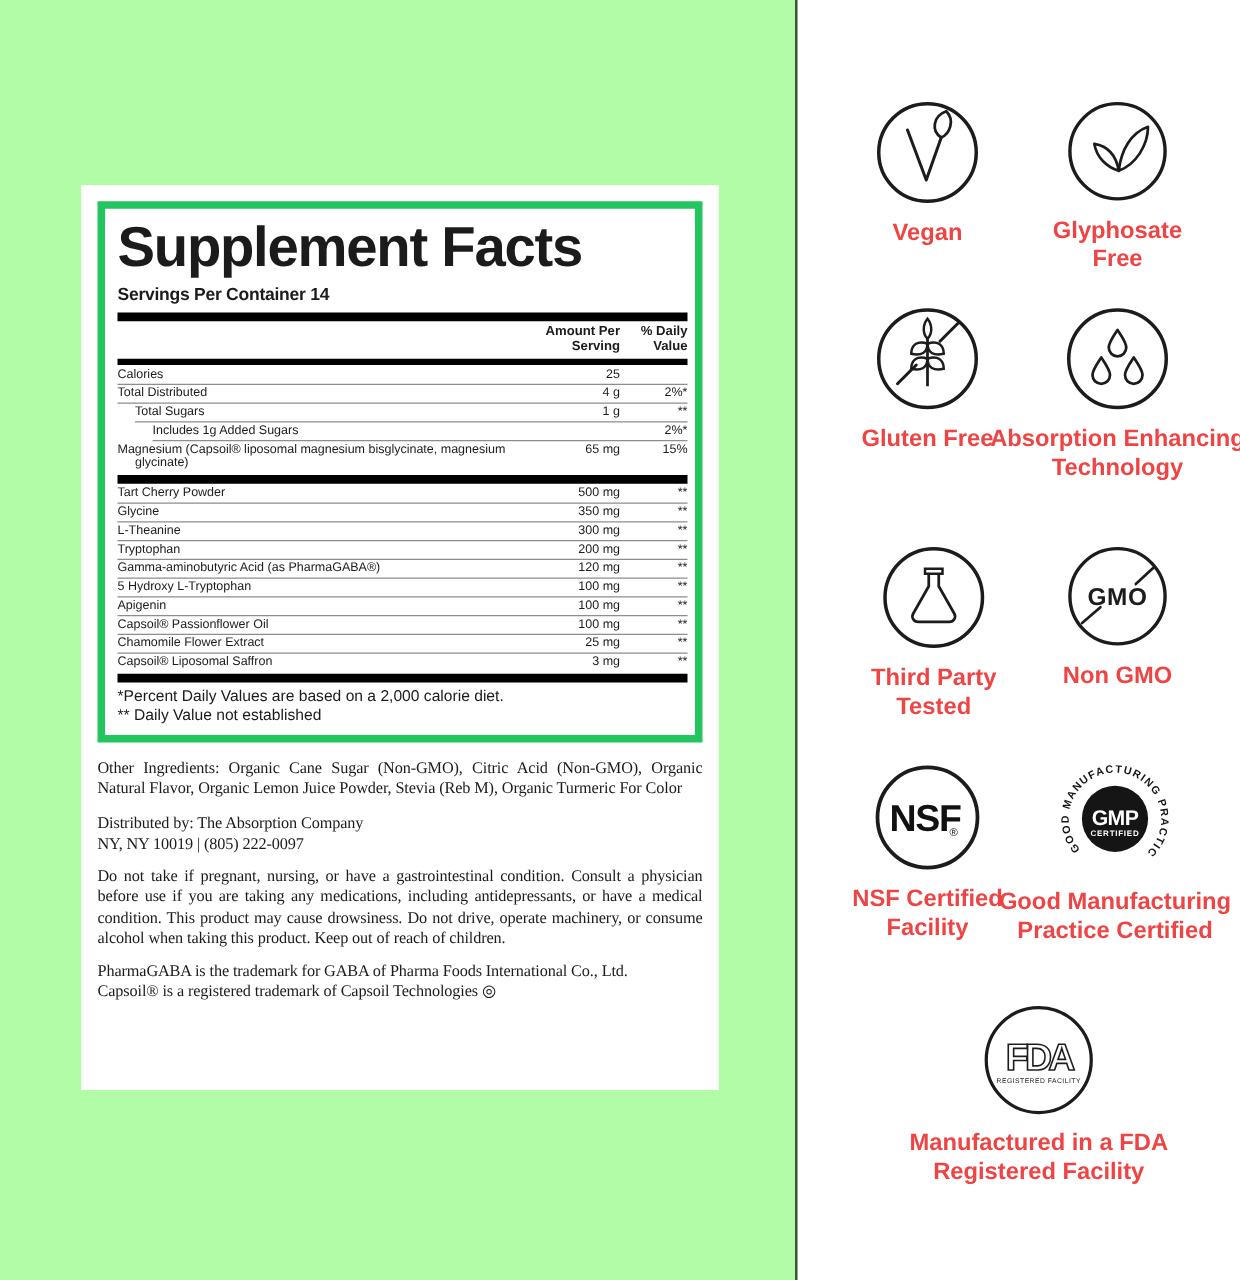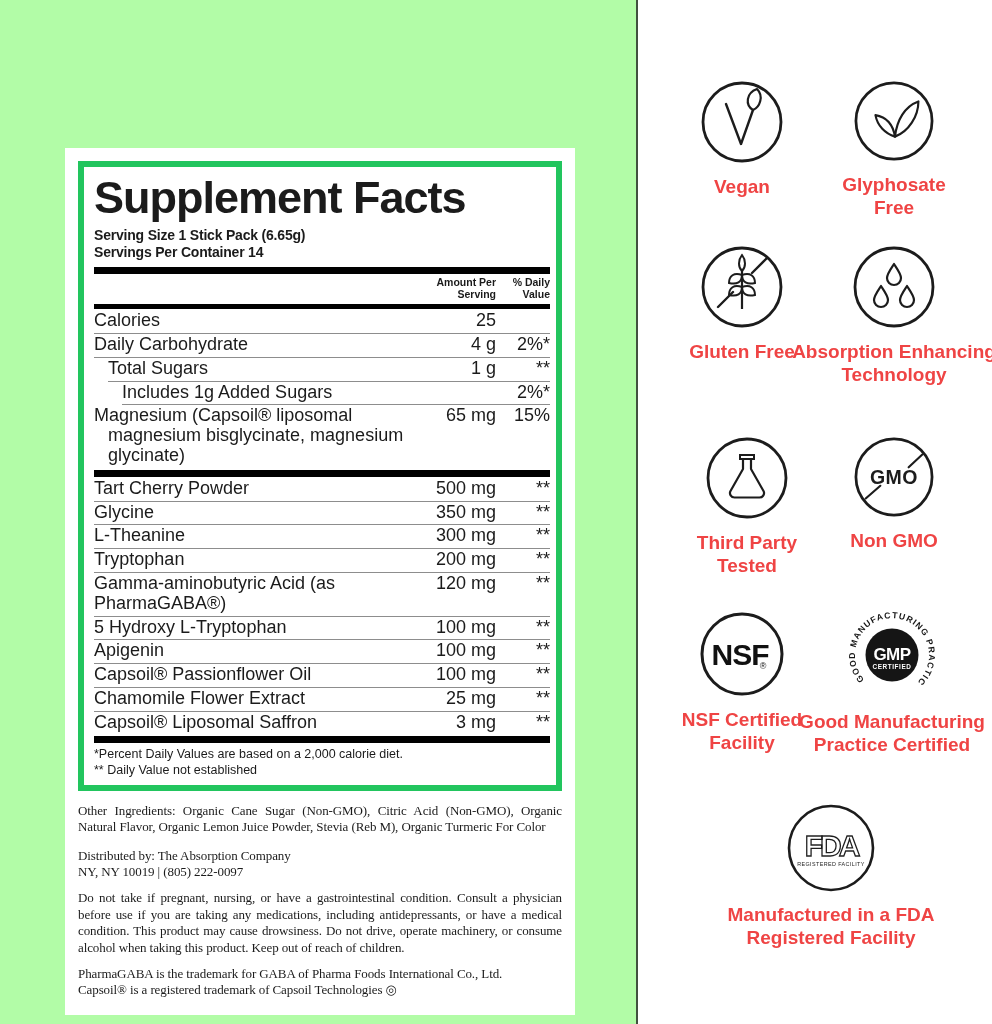--- a/index.html
+++ b/index.html
@@ -15,21 +15,21 @@
          box-sizing:border-box;padding:13px 13px 16px 13px;}
   .factsbox{border:6px solid #22c55e;box-sizing:border-box;padding:6px 6px 5px 10px;}
   .title{font-size:45px;font-weight:bold;letter-spacing:-1px;line-height:1.02;padding-top:2px;}
   .serv{font-size:14px;font-weight:600;letter-spacing:-0.2px;line-height:1.22;margin-top:6px;}
   .bar{height:7px;background:#000;margin-top:6px;}
   .bar.mid{height:5px;margin-top:0;}
   .hdr{display:flex;align-items:flex-end;padding:3px 0 4px 0;}
   .hdr .sp{flex:1;}
   .hdr .c1{width:78px;text-align:right;font-size:10.5px;font-weight:bold;line-height:1.1;}
   .hdr .c2{width:54px;text-align:right;font-size:10.5px;font-weight:bold;line-height:1.1;}
-  .r{display:flex;align-items:flex-start;position:relative;padding:2px 0 2px 0;font-size:18px;line-height:1.1;}
+  .r{display:flex;align-items:flex-start;position:relative;padding:2px 0 2px 0;font-size:10px;line-height:1.1;}
   .r::before{content:"";position:absolute;left:0;right:0;top:0;height:1px;background:#8d8d8d;}
   .r.nohl::before{display:none;}
   .r.hl14::before{left:14px;}
   .r.hl28::before{left:28px;}
   .r .nm{flex:1;}
   .r .nm.i1{padding-left:14px;}
   .r .nm.i2{padding-left:28px;}
   .r .nm.hang{padding-left:14px;text-indent:-14px;}
   .r .amt{width:78px;text-align:right;}
   .r .dv{width:54px;text-align:right;}
@@ -54,38 +54,37 @@
 </style>
 </head>
 <body>
 
 <div class="green"></div>
 
 <div class="panel">
   <div class="factsbox">
     <div class="title">Supplement Facts</div>
     <div class="serv">
-      <div>Serving Size 1 Stick Pack (6.65g)</div>
       <div>Servings Per Container 14</div>
     </div>
     <div class="bar"></div>
     <div class="hdr">
       <div class="sp"></div>
       <div class="c1">Amount Per Serving</div>
       <div class="c2">% Daily Value</div>
     </div>
     <div class="bar mid"></div>
 
     <div class="r nohl">
       <span class="nm">Calories</span>
       <span class="amt">25</span>
       <span class="dv"></span>
     </div>
     <div class="r">
-      <span class="nm">Daily Carbohydrate</span>
+      <span class="nm">Total Distributed</span>
       <span class="amt">4 g</span>
       <span class="dv">2%*</span>
     </div>
     <div class="r">
       <span class="nm i1">Total Sugars</span>
       <span class="amt">1 g</span>
       <span class="dv">**</span>
     </div>
     <div class="r hl14">
       <span class="nm i2">Includes 1g Added Sugars</span>

